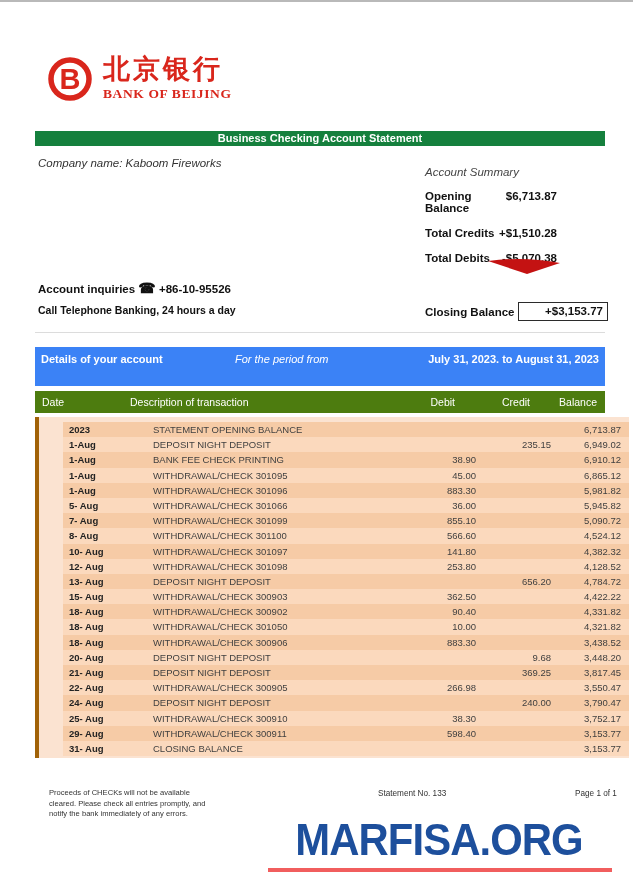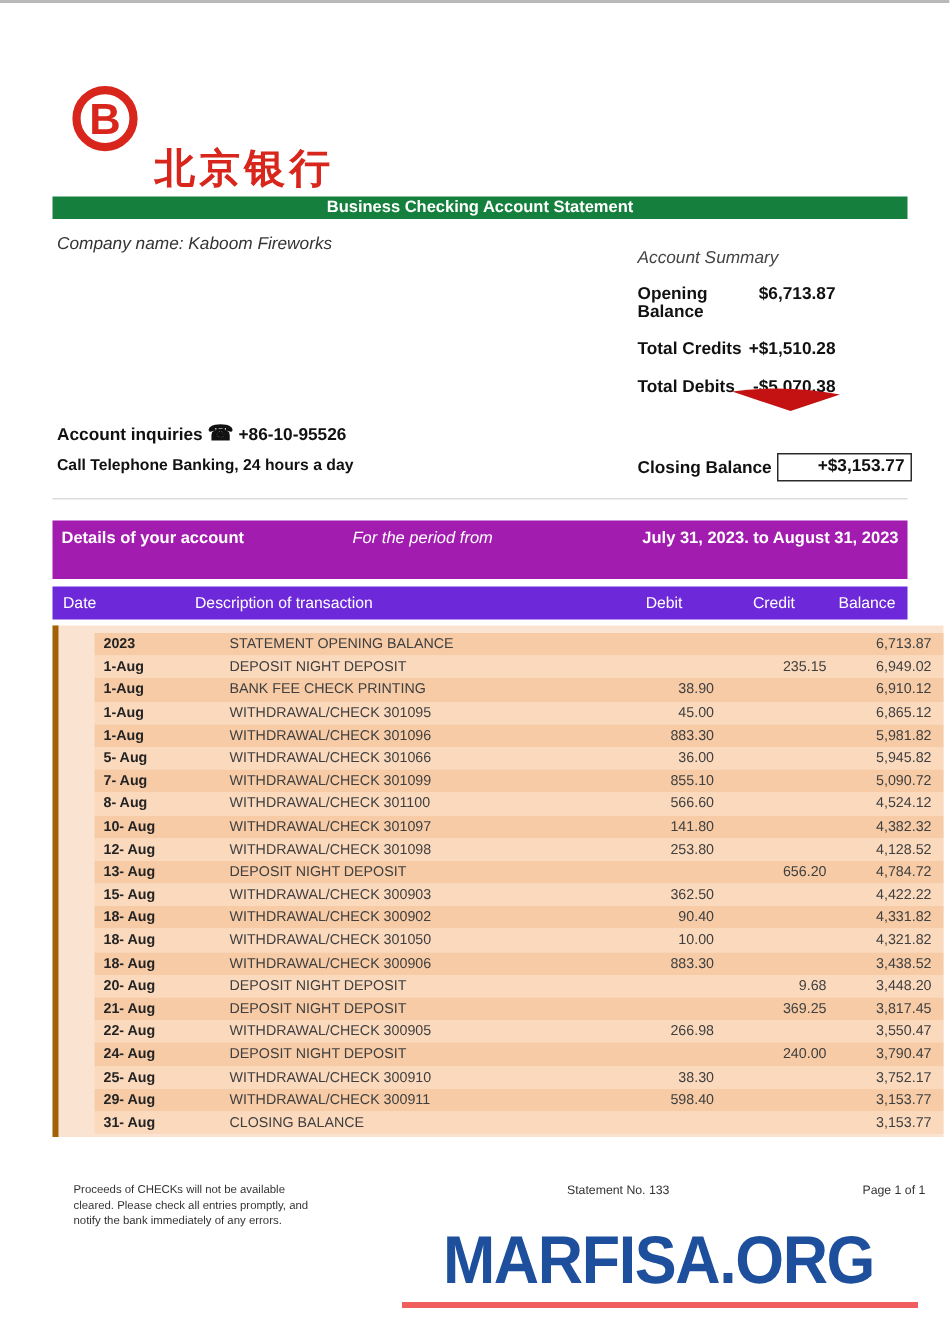--- a/index.html
+++ b/index.html
@@ -5,21 +5,21 @@
   html,body { margin:0; padding:0; background:#ffffff; }
   .page {
     position:relative; width:633px; height:896px; margin:0 auto;
     background:#fff; overflow:hidden;
     font-family:"Liberation Sans", sans-serif;
     border-top:2px solid #b9b9b9;
   }
   
   .logo { position:absolute; left:45px; top:52px; display:flex; align-items:flex-start; }
   .logo-mark { width:50px; height:50px; margin-right:8px; }
-  .logo-text-cn { font-size:27px; font-weight:bold; color:#d9261c; letter-spacing:3px; line-height:30px; font-family:"DejaVu Sans", sans-serif;margin-top:44px; }
+  .logo-text-cn { font-size:27px; font-weight:bold; color:#d9261c; letter-spacing:3px; line-height:30px; font-family:"DejaVu Sans", sans-serif; }
   .logo-text-en { font-size:13.5px; font-weight:bold; color:#d9261c; letter-spacing:0.6px; font-family:"Liberation Serif", serif; margin-top:2px; }
   
   .title-bar {
     position:absolute; left:35px; top:129px; width:570px; height:15px;
     background:#15803d; color:#fff; font-size:11px; font-weight:bold;
     text-align:center; line-height:15px;
   }
   
   .company-line { position:absolute; left:38px; top:155px; font-size:11.5px; font-style:italic; color:#333; }
   .summary { position:absolute; left:425px; top:164px; width:132px; }
@@ -30,28 +30,28 @@
   .phone-glyph { font-size:14px; }
   .banking-line { position:absolute; left:38px; top:302px; font-size:10.5px; font-weight:bold; color:#111; }
   .closing-row { position:absolute; left:425px; top:300px; width:183px; display:flex; align-items:center; }
   .closing-label { font-size:11.5px; font-weight:bold; color:#111; width:95px; }
   .closing-box {
     border:1.5px solid #2b2b2b; width:86px; height:17px; line-height:17px;
     text-align:right; padding-right:4px; font-size:11.5px; font-weight:bold; color:#111;
   }
   .divider { position:absolute; left:35px; top:330px; width:570px; border-top:1px solid #dcdcdc; }
   
-  .details-band { position:absolute; left:35px; top:345px; width:570px; height:39px; background:#a21caf; color:#fff; }
+  .details-band { position:absolute; left:35px; top:345px; width:570px; height:39px; background:#3b82f6; color:#fff; }
   .details-left { position:absolute; left:6px; top:6px; font-size:11px; font-weight:bold; }
   .details-center { position:absolute; left:200px; top:6px; font-size:11px; font-style:italic; }
   .details-right { position:absolute; right:6px; top:6px; font-size:11px; font-weight:bold; }
   
   .thead {
     position:absolute; left:35px; top:389px; width:570px; height:22px;
-    background:#6d28d9; color:#fff; display:flex; font-size:10.5px; line-height:22px;
+    background:#4d7c0f; color:#fff; display:flex; font-size:10.5px; line-height:22px;
   }
   .hcell.date { width:88px; padding-left:7px; }
   .hcell.desc { width:210px; }
   .hcell.debit { width:115px; text-align:right; }
   .hcell.credit { width:75px; text-align:right; }
   .hcell.balance { flex:1; text-align:right; padding-right:8px; }
   .tbody {
     position:absolute; left:35px; top:415px; width:566px; border-left:4px solid #a16207;
     background:#fbe3d1; padding-top:5px; padding-bottom:2px;padding-left:24px;
   }

